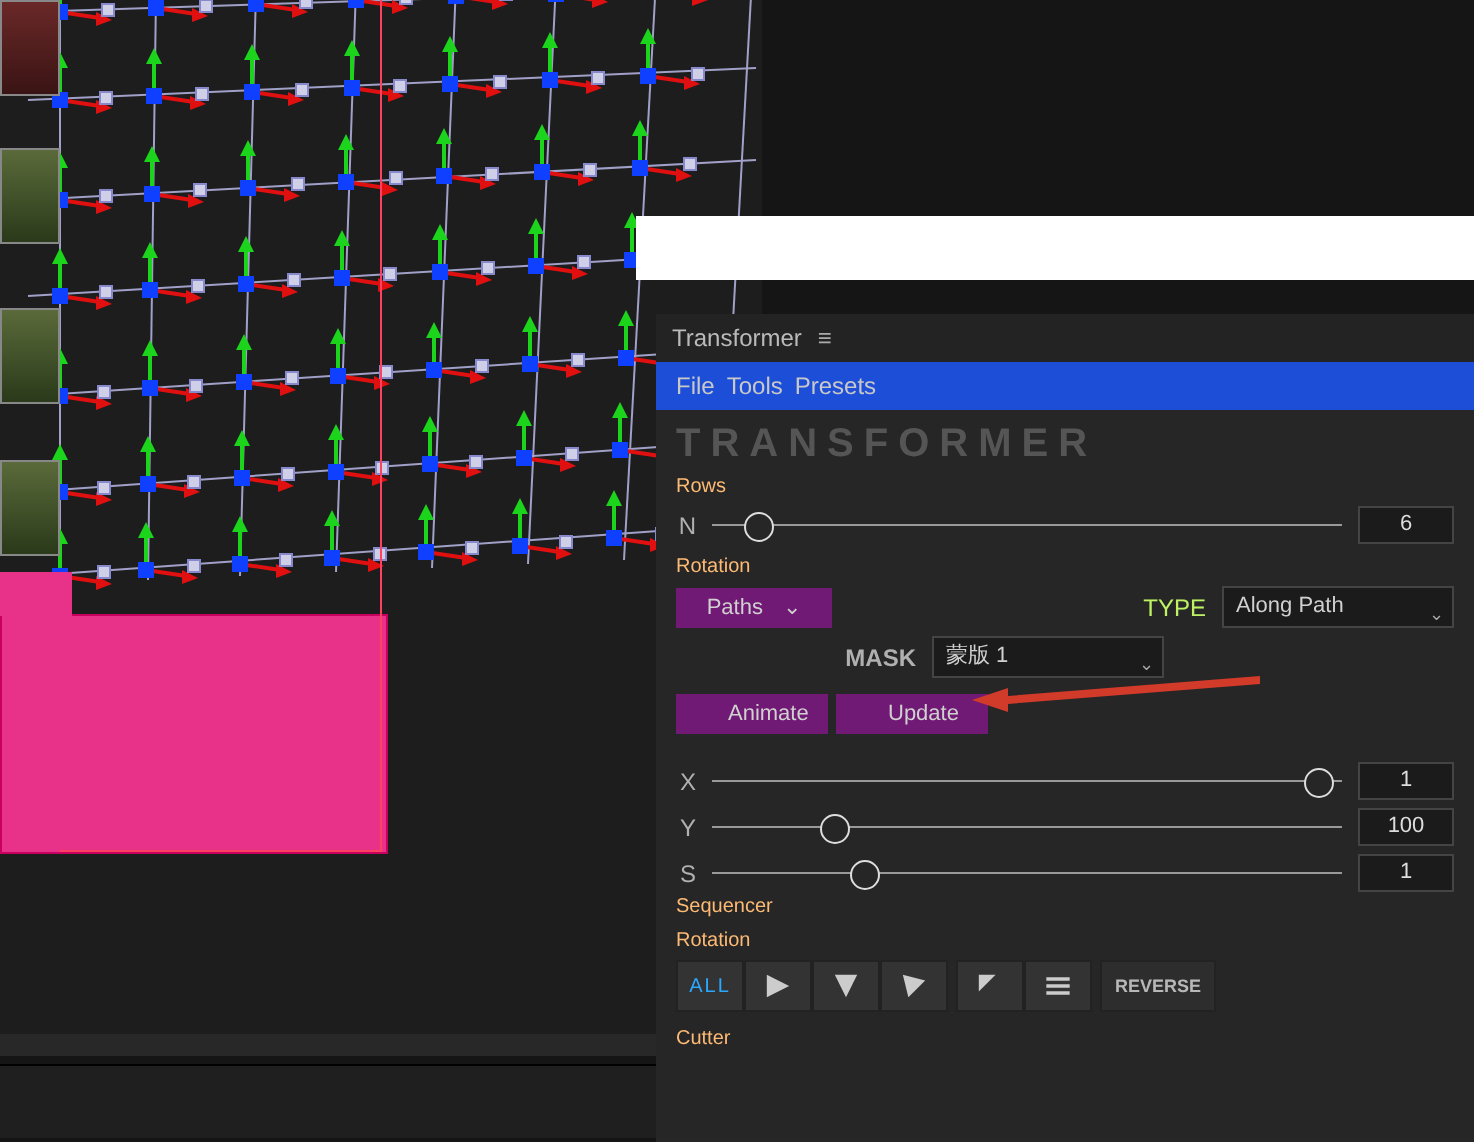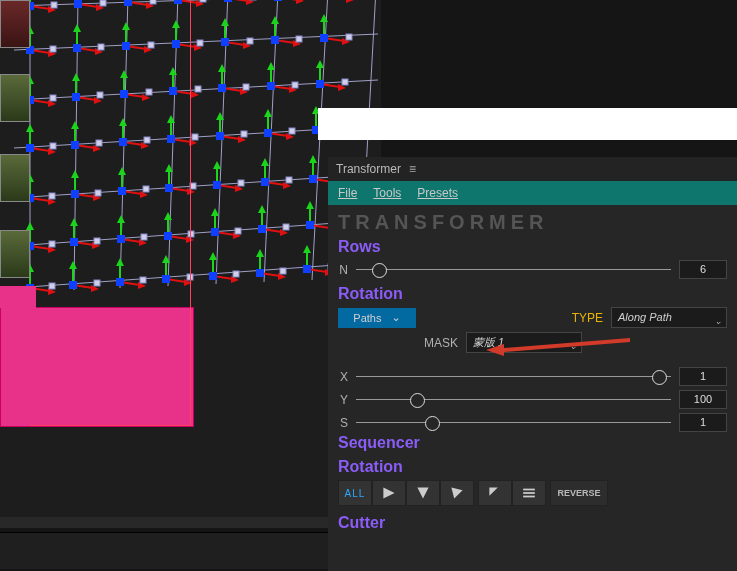--- a/index.html
+++ b/index.html
@@ -12,35 +12,35 @@
   .thumb.green{background:linear-gradient(#5a6a3a,#2a3a1a);}
   .pink-block{position:absolute;left:0;top:307px;width:192px;height:118px;background:#e83289;border:1px solid #c80060;}
   .pink-flag{position:absolute;left:0;top:286px;width:36px;height:22px;background:#e83289;}
   .wire-outline{position:absolute;left:30px;top:0;width:160px;height:425px;border-right:1px solid #ff4060;border-bottom:1px solid #ff4060;pointer-events:none;}
 
   .white-banner{position:absolute;left:318px;top:108px;width:419px;height:32px;background:#fff;}
 
   .panel{position:absolute;left:328px;top:157px;width:409px;height:431px;background:#262626;}
   .panel-titlebar{height:24px;background:#232323;display:flex;align-items:center;padding:0 8px;color:#bababa;}
   .panel-titlebar .menu-icon{margin-left:8px;color:#aaa;}
-  .menubar{height:24px;background:#0f766e;display:flex;align-items:center;gap:16px;padding:0 10px;color:#c8c8c8;text-decoration:underline;}
+  .menubar{height:24px;background:#1d4ed8;display:flex;align-items:center;gap:6px;padding:0 10px;color:#c8c8c8;}
   .menubar span{cursor:default;}
   .brand{padding:6px 10px 0;}
   .brand-text{font-family:Arial,sans-serif;font-size:20px;font-weight:900;letter-spacing:5px;color:#555;}
-  .section-h{color:#8b5cf6;font-size:16px;padding:4px 10px 2px;font-weight:bold;}
+  .section-h{color:#fdba74;font-size:10px;padding:4px 10px 2px;}
   .row{display:flex;align-items:center;gap:8px;padding:2px 10px;}
   .row .lab{width:36px;text-align:right;color:#b0b0b0;}
-  .row .lab-wide{width:120px;text-align:right;color:#b0b0b0;}
+  .row .lab-wide{width:120px;text-align:right;color:#b0b0b0;font-weight:bold;}
   .slider{position:relative;flex:1;height:16px;}
   .slider .track{position:absolute;left:0;right:0;top:7px;height:1px;background:#999;}
   .slider .knob{position:absolute;top:1px;width:13px;height:13px;border:1px solid #ddd;border-radius:50%;background:#262626;}
   .numbox{width:46px;height:17px;background:#1b1b1b;border:1px solid #444;color:#ddd;text-align:center;line-height:17px;font-size:11px;}
-  .btn{height:20px;background:#0369a1;border:none;color:#d0d0d0;font-size:11px;padding:0 26px;cursor:default;text-align:right;}
+  .btn{height:20px;background:#701a75;border:none;color:#d0d0d0;font-size:11px;padding:0 26px;cursor:default;text-align:right;}
   .btn.paths{display:flex;align-items:center;gap:10px;width:78px;justify-content:center;}
-  .sel{height:19px;background:#1b1b1b;border:1px solid #444;color:#d0d0d0;font-size:11px;padding:0 18px 0 6px;width:90px;position:relative;line-height:19px;font-style:italic;}
+  .sel{height:19px;background:#1b1b1b;border:1px solid #444;color:#d0d0d0;font-size:11px;padding:0 18px 0 6px;width:90px;position:relative;line-height:19px;}
   .sel .chev{position:absolute;right:4px;top:4px;font-size:9px;color:#aaa;}
 
   .seq-row{display:flex;gap:0;padding:4px 10px;}
   .seq-btn{width:32px;height:24px;background:#333;border:1px solid #222;display:flex;align-items:center;justify-content:center;color:#ccc;}
   .seq-btn.all{color:#2aa8ff;font-weight:normal;font-size:10px;letter-spacing:1px;}
   .seq-btn.rev{width:56px;background:#2d2d2d;font-size:9px;font-weight:bold;color:#b8b8b8;margin-left:4px;text-align:right;}
   .seq-btn.gap{margin-left:4px;}
   .arrow-svg{width:14px;height:14px;}
 
   .red-callout{position:absolute;left:486px;top:336px;width:144px;height:22px;pointer-events:none;}
@@ -236,32 +236,36 @@
     <div class="numbox">6</div>
   </div>
 
   <div class="section-h">Rotation</div>
   <div class="row">
     <button class="btn paths">
       <span>Paths</span>
       <span>⌄</span>
     </button>
     <div style="flex:1"></div>
-    <div style="color:#eab308">TYPE</div>
+    <div style="color:#bef264">TYPE</div>
     <div class="sel">
       <span>Along Path</span>
       <span class="chev">⌄</span>
     </div>
   </div>
   <div class="row">
     <div class="lab-wide">MASK</div>
     <div class="sel">
       <span>蒙版 1</span>
       <span class="chev">⌄</span>
     </div>
+  </div>
+  <div class="row" style="gap:4px;padding-top:6px">
+    <button class="btn" style="width:76px">Animate</button>
+    <button class="btn" style="width:76px">Update</button>
   </div>
 
   <div style="height:10px"></div>
   <div class="row">
     <div class="lab" style="width:10px">X</div>
     <div class="slider">
         <div class="track"></div>
         <div class="knob" style="left:calc(98% - 13px)"></div>
       </div>
     <div class="numbox">1</div>

